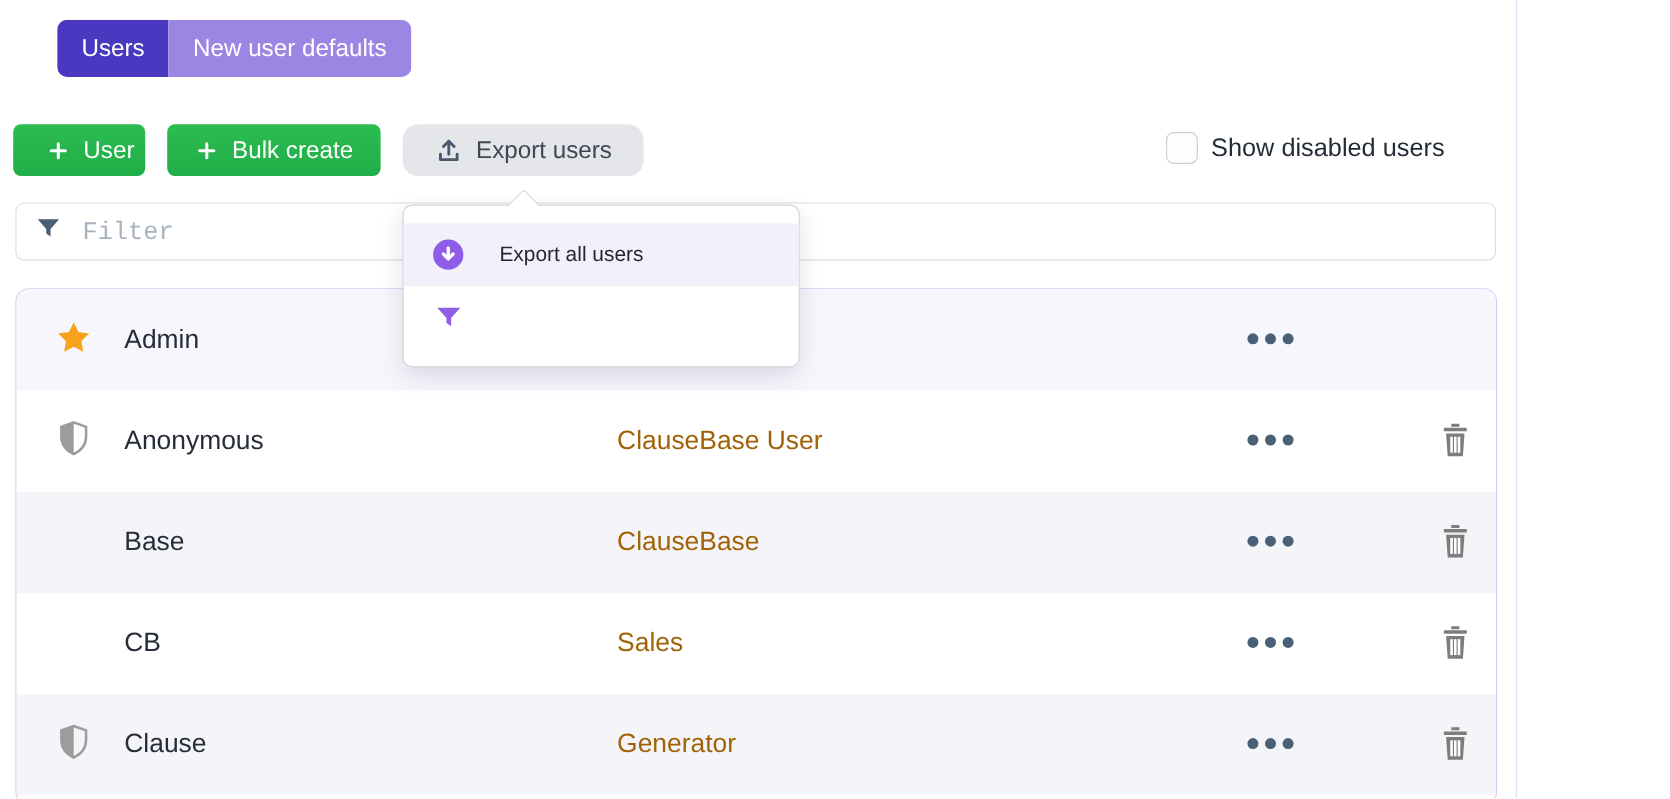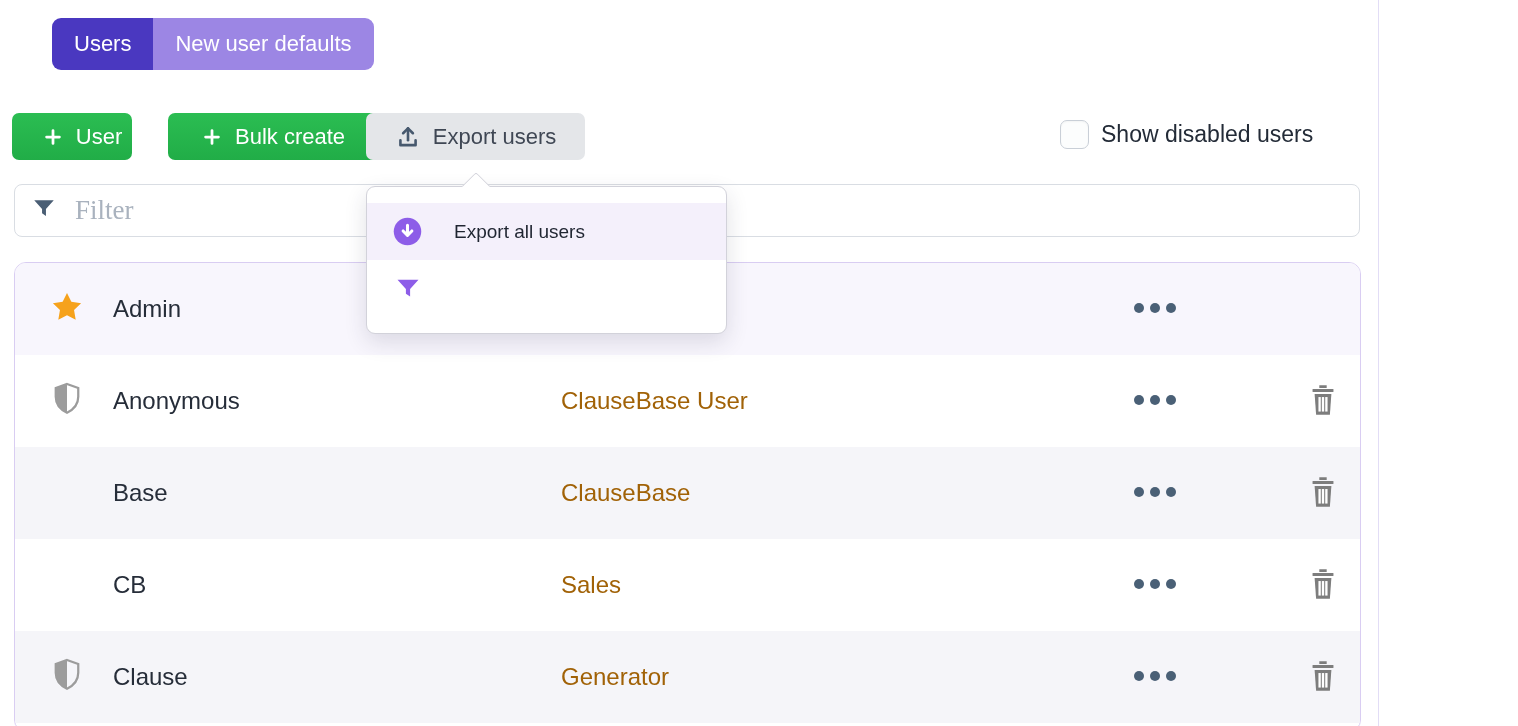--- a/index.html
+++ b/index.html
@@ -30,24 +30,24 @@
     position: absolute; top: 113px; height: 47px;
     display: flex; align-items: center; justify-content: center; gap: 12px;
     border: none; border-radius: 7px; font-size: 22px; cursor: pointer;
     font-family: "Liberation Sans", sans-serif;
   }
   .btn-green {
     background: linear-gradient(180deg, #2bbd52 0%, #21ad47 100%);
     color: #ffffff;
   }
   #btn-user { left: 12px; width: 120px; padding-left: 20px; }
-  #btn-bulk { left: 168px; width: 210px; }
+  #btn-bulk { left: 152px; width: 194px; }
   #btn-export {
     left: 366px; width: 219px;
-    background: #e4e6e9; color: #3f4754;
+    background: #e4e6e9; color: #3f4754; border-radius: 14px;
   }
   .plus-glyph svg, .upload-glyph svg { display: block; }
 
   .show-disabled {
     position: absolute; top: 120px; left: 1060px;
     display: flex; align-items: center; gap: 12px;
   }
   .checkbox {
     width: 29px; height: 29px; background: #fcfdfd;
     border: 1px solid #c9cfd7; border-radius: 7px; cursor: pointer;
@@ -55,23 +55,23 @@
   }
   .show-disabled-label { font-size: 23px; color: #232b37; }
 
   
   .filter-wrap {
     position: absolute; left: 14px; top: 184px; width: 1346px; height: 53px;
     background: #ffffff; border: 1px solid #d9dde3; border-radius: 8px;
     display: flex; align-items: center; padding: 0 16px; gap: 18px;
   }
   .filter-input {
-    border: none; outline: none; flex: 1; font-size: 27px;
+    border: none; outline: none; flex: 1; font-size: 23px;
     color: #a21caf; background: transparent;
-    font-family: Liberation Serif, serif;
+    font-family: Liberation Mono, monospace;
   }
   .filter-input::placeholder { color: #a9b2be; }
 
   
   .dropdown {
     position: absolute; left: 366px; top: 186px; width: 361px;
     background: #ffffff; border: 1px solid #d2d2da; border-radius: 9px;
     box-shadow: 0 8px 22px rgba(40, 40, 70, 0.14);
     padding: 16px 0; z-index: 20;
   }

